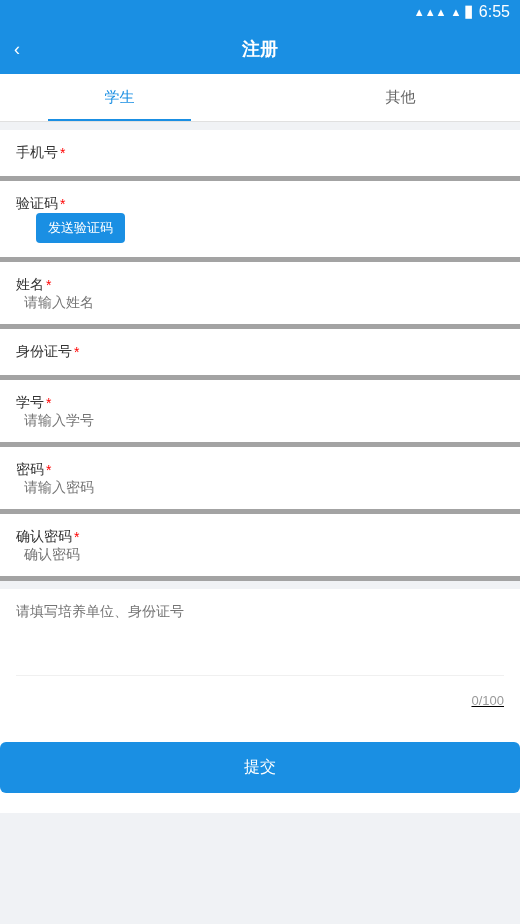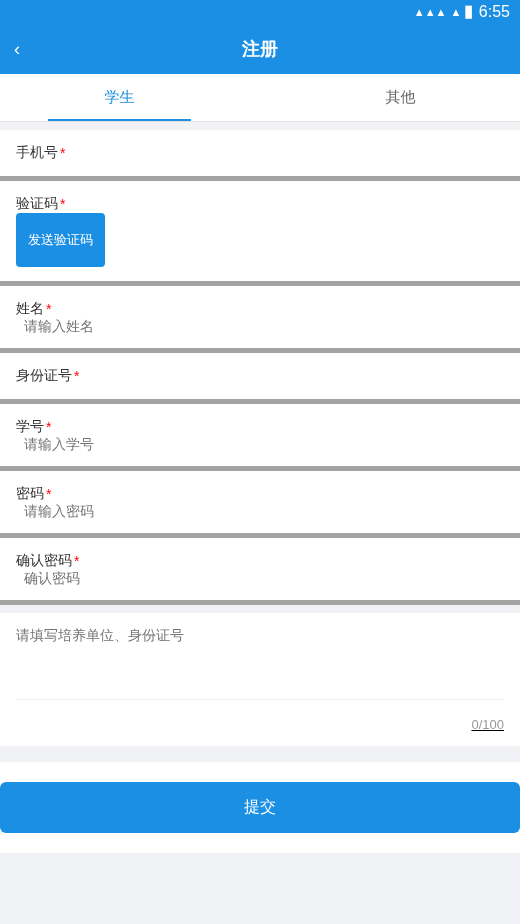--- a/index.html
+++ b/index.html
@@ -121,24 +121,25 @@
       font-size: 14px;
       color: #999;
       background: transparent;
       padding: 0 8px;
     }
     .send-code-btn {
       background: #1a8fe3;
       color: white;
       border: none;
       border-radius: 4px;
-      padding: 18px 12px;
+      padding: 6px 12px;
       font-size: 13px;
       cursor: pointer;
       white-space: nowrap;
+      margin-left: 20px;
     }
 
     
     .notes-area {
       background: white;
       margin-top: 8px;
       padding: 14px 16px;
       text-decoration: underline;
     }
     .notes-input {
@@ -158,21 +159,21 @@
       color: #999;
       margin-top: 8px;
       padding-top: 17px;
       border-top: 1px solid #f0f0f0;
     }
 
     
     .submit-area {
       padding: 20px 0;
       background: white;
-      margin-top: 16px;
+      margin-top: 0;
     }
     .submit-btn {
       width: 100%;
       background: #1a8fe3;
       color: white;
       border: none;
       border-radius: 6px;
       padding: 15px;
       font-size: 16px;
       cursor: pointer;

